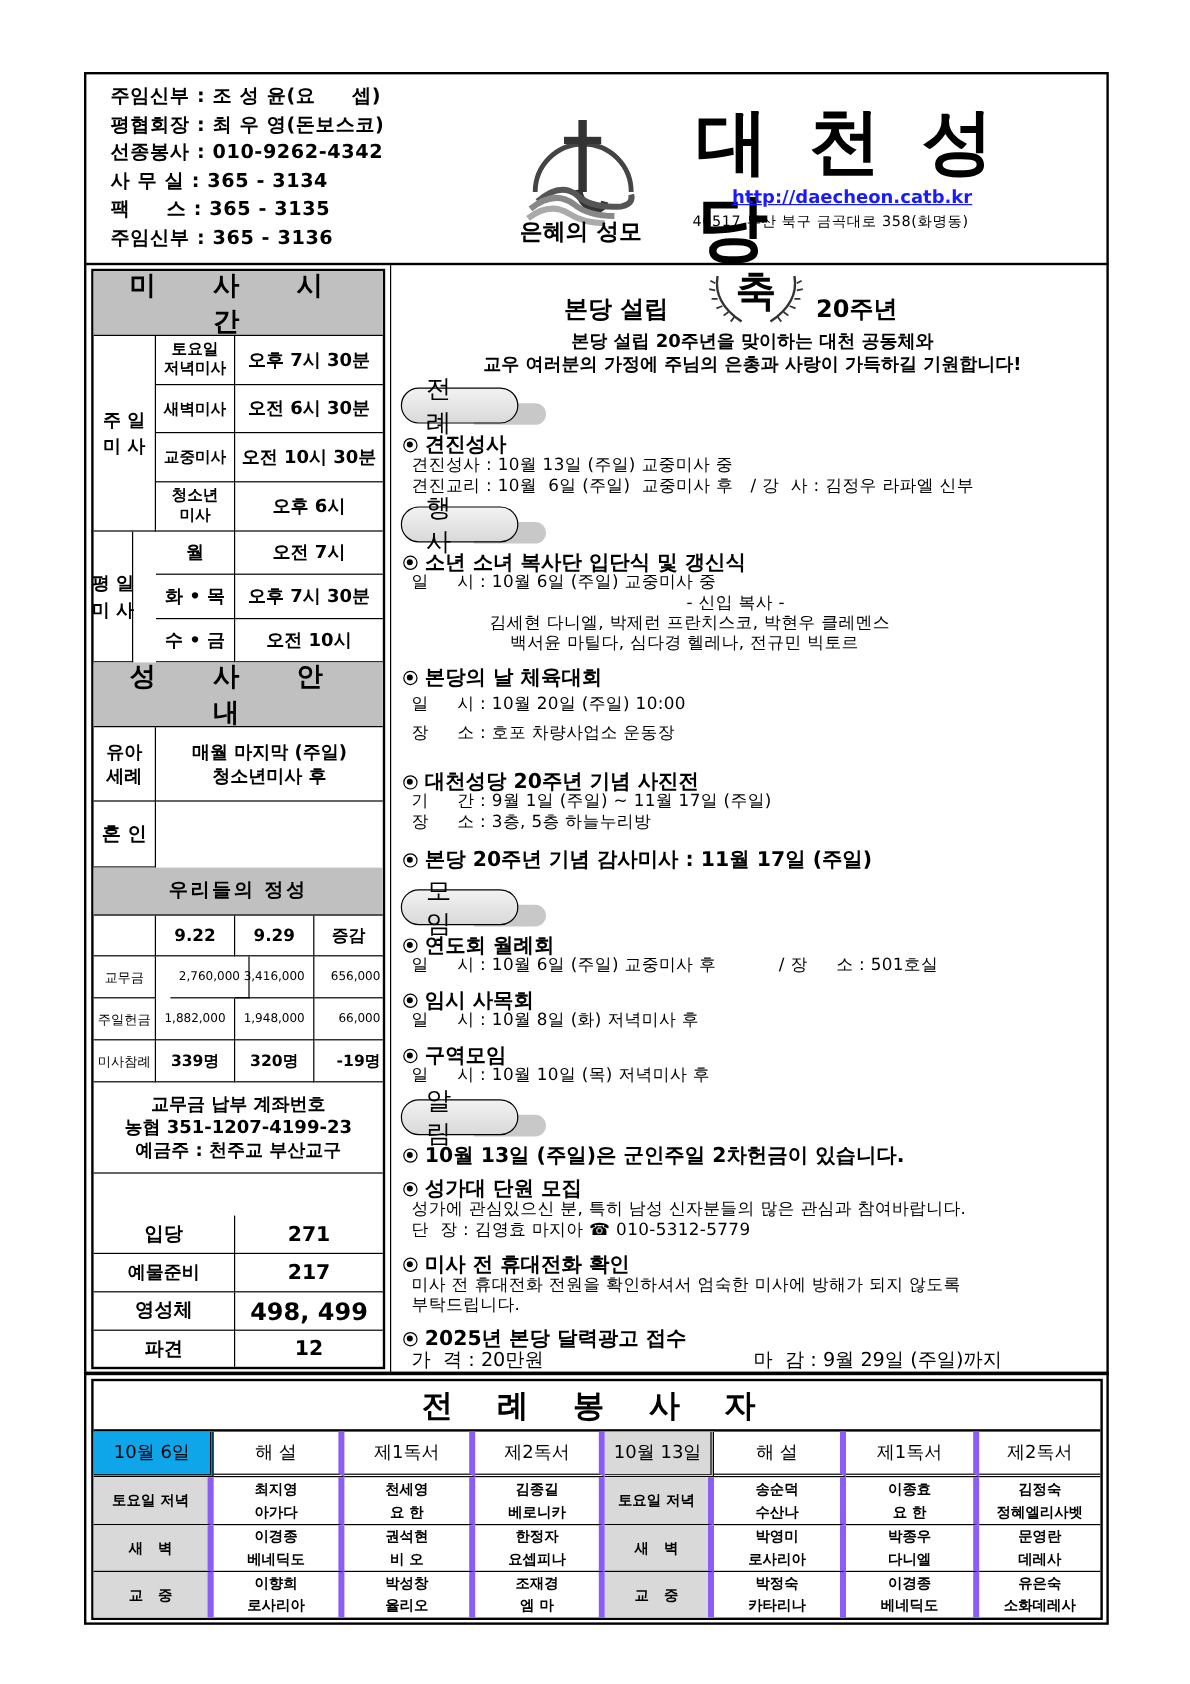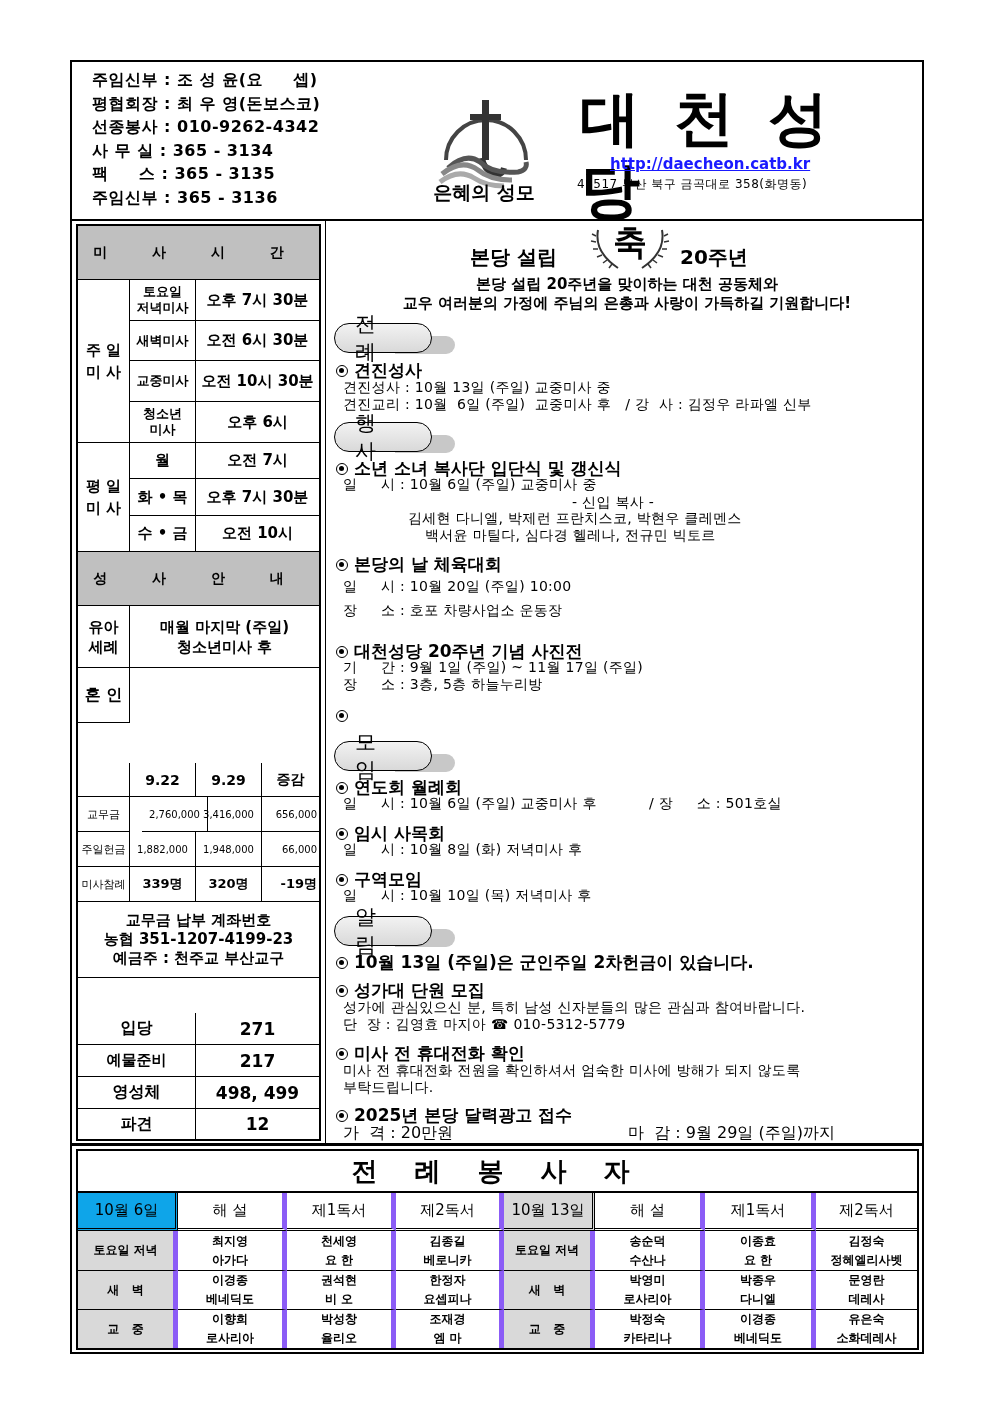--- a/index.html
+++ b/index.html
@@ -15,21 +15,21 @@
   .title { left:580px; top:82px; width:340px; font-size:60px; font-weight:bold; letter-spacing:34px; font-family:"DejaVu Sans", sans-serif; line-height:72px; }
   .url { left:610px; top:155px; font-size:15px; font-weight:bold; color:#1a1aff; text-decoration:underline; }
   .addr { left:577px; top:176px; font-size:12px; font-weight:normal; letter-spacing:0.5px; }
   
   .vdiv { left:325px; top:221px; width:1px; height:923px; background:#000; }
   
   .lp { left:76px; top:224px; width:245px; height:917px; border:2px solid #000; box-sizing:border-box; }
   .lrow { position:absolute; left:0; width:241px; border-bottom:1px solid #000; box-sizing:border-box; display:flex; align-items:center; justify-content:center; text-align:center; font-weight:bold; }
   .gray { background:#c0c0c0; }
   .cell { position:absolute; box-sizing:border-box; display:flex; align-items:center; justify-content:center; text-align:center; font-weight:bold; border-right:1px solid #000; border-bottom:1px solid #000; }
-  .hd { font-size:14px; letter-spacing:20px; }
+  .hd { font-size:22px; letter-spacing:20px; }
   .sec-pill { position:absolute; height:30px; width:98px; border:1.5px solid #000; border-radius:16px; background:linear-gradient(#f2f2f2,#d9d9d9); box-sizing:border-box; font-size:21px; display:flex; align-items:center; justify-content:center; letter-spacing:22px; padding-left:20px; }
   .sec-shadow { position:absolute; height:18px; width:60px; border-radius:0 10px 10px 0; background:#c8c8c8; }
   .item-h { position:absolute; font-size:17px; font-weight:bold; white-space:pre; }
   .item-t { position:absolute; font-size:14px; white-space:pre; letter-spacing:0.3px; }
   .bullet { display:inline-block; width:12px; height:12px; border:1.5px solid #000; border-radius:50%; position:relative; vertical-align:-1px; margin-right:6px; box-sizing:border-box; }
   .bullet::after { content:""; position:absolute; left:2px; top:2px; width:5px; height:5px; border-radius:50%; background:#000; }
   
   .bt { left:76px; top:1149px; width:843px; height:201px; border:2px solid #000; box-sizing:border-box; }
   .bt-title { position:absolute; left:0; top:0; width:839px; height:40px; border-bottom:2px solid #000; display:flex; align-items:center; justify-content:center; font-size:26px; font-weight:bold; letter-spacing:14px; }
   .btc { position:absolute; box-sizing:border-box; border-right:5px solid #8b5cf6; border-bottom:1px solid #000; display:flex; flex-direction:column; align-items:center; justify-content:center; text-align:center; font-size:12px; font-weight:bold; line-height:19px; }
@@ -77,36 +77,37 @@
 저녁미사</div>
   <div class="cell" style="left:118px;top:54px;width:123px;height:41px;font-size:15px;border-right:none;">오후 7시 30분</div>
   <div class="cell" style="left:52px;top:95px;width:66px;height:40px;font-size:13px;">새벽미사</div>
   <div class="cell" style="left:118px;top:95px;width:123px;height:40px;font-size:15px;border-right:none;">오전 6시 30분</div>
   <div class="cell" style="left:52px;top:135px;width:66px;height:41px;font-size:13px;">교중미사</div>
   <div class="cell" style="left:118px;top:135px;width:123px;height:41px;font-size:15px;border-right:none;">오전 10시 30분</div>
   <div class="cell" style="left:52px;top:176px;width:66px;height:41px;font-size:13px;white-space:pre;line-height:16px;">청소년
 미사</div>
   <div class="cell" style="left:118px;top:176px;width:123px;height:41px;font-size:15px;border-right:none;">오후 6시</div>
 
-  <div class="cell" style="left:0;top:217px;width:52px;height:109px;font-size:15px;white-space:pre;line-height:22px;">평 일
+  <div class="cell" style="left:0;top:217px;width:33px;height:109px;font-size:15px;white-space:pre;line-height:22px;">평 일
 미 사</div>
   <div class="cell" style="left:52px;top:217px;width:66px;height:36px;font-size:15px;">월</div>
   <div class="cell" style="left:118px;top:217px;width:123px;height:36px;font-size:15px;border-right:none;">오전 7시</div>
   <div class="cell" style="left:52px;top:253px;width:66px;height:37px;font-size:15px;">화 • 목</div>
   <div class="cell" style="left:118px;top:253px;width:123px;height:37px;font-size:15px;border-right:none;">오후 7시 30분</div>
   <div class="cell" style="left:52px;top:290px;width:66px;height:36px;font-size:15px;">수 • 금</div>
   <div class="cell" style="left:118px;top:290px;width:123px;height:36px;font-size:15px;border-right:none;">오전 10시</div>
 
   <div class="lrow gray hd" style="top:326px;height:54px;">성 사 안 내</div>
   <div class="cell" style="left:0;top:380px;width:52px;height:62px;font-size:15px;white-space:pre;line-height:20px;">유아
 세례</div>
   <div class="cell" style="left:52px;top:380px;width:189px;height:62px;font-size:15px;white-space:pre;line-height:20px;border-right:none;">매월 마지막 (주일)
 청소년미사 후</div>
   <div class="cell" style="left:0;top:442px;width:52px;height:55px;font-size:16px;">혼 인</div>
 
+  <div class="lrow gray" style="top:497px;height:40px;font-size:16px;letter-spacing:2px;">우리들의 정성</div>
   <div class="cell" style="left:0;top:537px;width:52px;height:34px;"></div>
   <div class="cell" style="left:52px;top:537px;width:66px;height:34px;font-size:14px;">9.22</div>
   <div class="cell" style="left:118px;top:537px;width:66px;height:34px;font-size:14px;">9.29</div>
   <div class="cell" style="left:184px;top:537px;width:57px;height:34px;font-size:14px;border-right:none;">증감</div>
 
   <div class="cell" style="left:0;top:571px;width:52px;height:35px;font-size:11px;font-weight:normal;">교무금</div>
   <div class="cell" style="left:52px;top:571px;width:66px;height:35px;font-size:10px;font-weight:normal;margin-left:12px;">2,760,000</div>
   <div class="cell" style="left:118px;top:571px;width:66px;height:35px;font-size:10px;font-weight:normal;">3,416,000</div>
   <div class="cell" style="left:184px;top:571px;width:57px;height:35px;font-size:10px;font-weight:normal;border-right:none;justify-content:flex-end;padding-right:2px;">656,000</div>
 
@@ -124,21 +125,21 @@
     <div>교무금 납부 계좌번호</div>
     <div>농협 351-1207-4199-23</div>
     <div>예금주 : 천주교 부산교구</div>
   </div>
 
   <div class="cell" style="left:0;top:787px;width:118px;height:32px;font-size:16px;">입당</div>
   <div class="cell" style="left:118px;top:787px;width:123px;height:32px;font-size:17px;border-right:none;">271</div>
   <div class="cell" style="left:0;top:819px;width:118px;height:32px;font-size:15px;">예물준비</div>
   <div class="cell" style="left:118px;top:819px;width:123px;height:32px;font-size:17px;border-right:none;">217</div>
   <div class="cell" style="left:0;top:851px;width:118px;height:32px;font-size:16px;">영성체</div>
-  <div class="cell" style="left:118px;top:851px;width:123px;height:32px;font-size:17px;border-right:none;">498, 499</div>
+  <div class="cell" style="left:118px;top:851px;width:123px;height:32px;font-size:20px;border-right:none;">498, 499</div>
   <div class="cell" style="left:0;top:883px;width:118px;height:30px;font-size:16px;border-bottom:none;">파견</div>
   <div class="cell" style="left:118px;top:883px;width:123px;height:30px;font-size:17px;border-right:none;border-bottom:none;">12</div>
 </div>
 
 <div class="abs" style="left:470px;top:244px;font-size:20px;font-weight:bold;">본당 설립</div>
 <svg class="abs" style="left:590px;top:222px;" width="80" height="52" viewBox="0 0 80 52">
   <path d="M8 8 Q4 30 28 46" fill="none" stroke="#333" stroke-width="2"></path>
   <path d="M72 8 Q76 30 52 46" fill="none" stroke="#333" stroke-width="2"></path>
   <g stroke="#333" stroke-width="1.5">
     <line x1="6" y1="14" x2="2" y2="12"></line>
@@ -175,21 +176,21 @@
 <div class="item-t" style="left:425px;top:527px;">백서윤 마틸다, 심다경 헬레나, 전규민 빅토르</div>
 
 <div class="item-h" style="left:336px;top:553px;"><span class="bullet"></span><span>본당의 날 체육대회</span></div>
 <div class="item-t" style="left:343px;top:578px;">일     시 : 10월 20일 (주일) 10:00</div>
 <div class="item-t" style="left:343px;top:602px;">장     소 : 호포 차량사업소 운동장</div>
 
 <div class="item-h" style="left:336px;top:640px;"><span class="bullet"></span><span>대천성당 20주년 기념 사진전</span></div>
 <div class="item-t" style="left:343px;top:659px;">기     간 : 9월 1일 (주일) ~ 11월 17일 (주일)</div>
 <div class="item-t" style="left:343px;top:676px;">장     소 : 3층, 5층 하늘누리방</div>
 
-<div class="item-h" style="left:336px;top:705px;"><span class="bullet"></span></div>
+<div class="item-h" style="left:336px;top:705px;"><span class="bullet"></span><span>본당 20주년 기념 감사미사 : 11월 17일 (주일)</span></div>
 
 <div class="abs sec-shadow" style="left:395px;top:754px;"></div>
 <div class="sec-pill abs" style="left:334px;top:741px;">모 임</div>
 <div class="item-h" style="left:336px;top:776px;"><span class="bullet"></span><span>연도회 월례회</span></div>
 <div class="item-t" style="left:343px;top:795px;">일     시 : 10월 6일 (주일) 교중미사 후           / 장     소 : 501호실</div>
 <div class="item-h" style="left:336px;top:822px;"><span class="bullet"></span><span>임시 사목회</span></div>
 <div class="item-t" style="left:343px;top:841px;">일     시 : 10월 8일 (화) 저녁미사 후</div>
 <div class="item-h" style="left:336px;top:868px;"><span class="bullet"></span><span>구역모임</span></div>
 <div class="item-t" style="left:343px;top:887px;">일     시 : 10월 10일 (목) 저녁미사 후</div>
 

